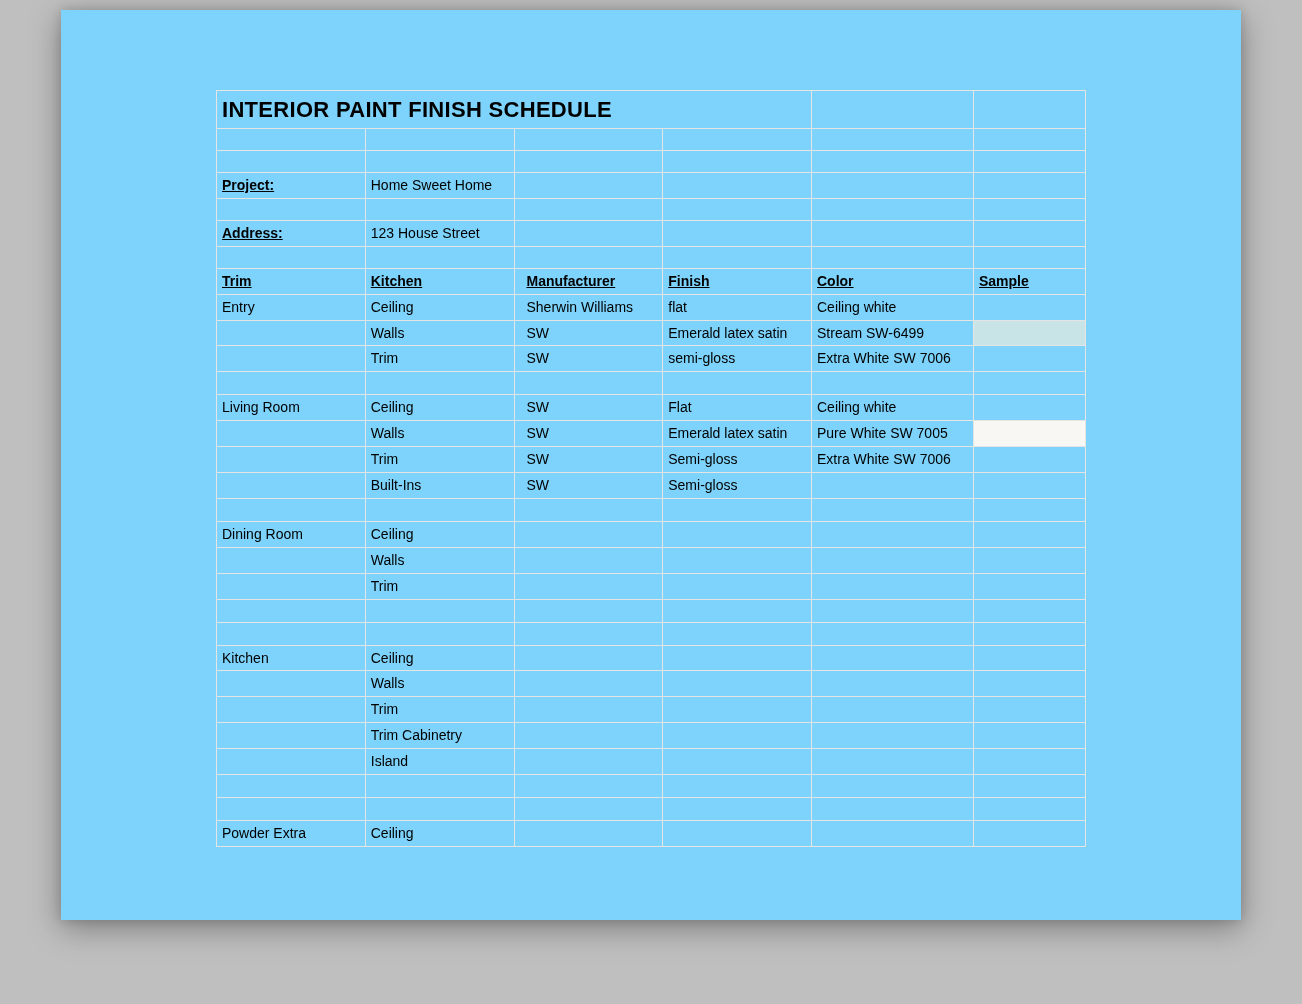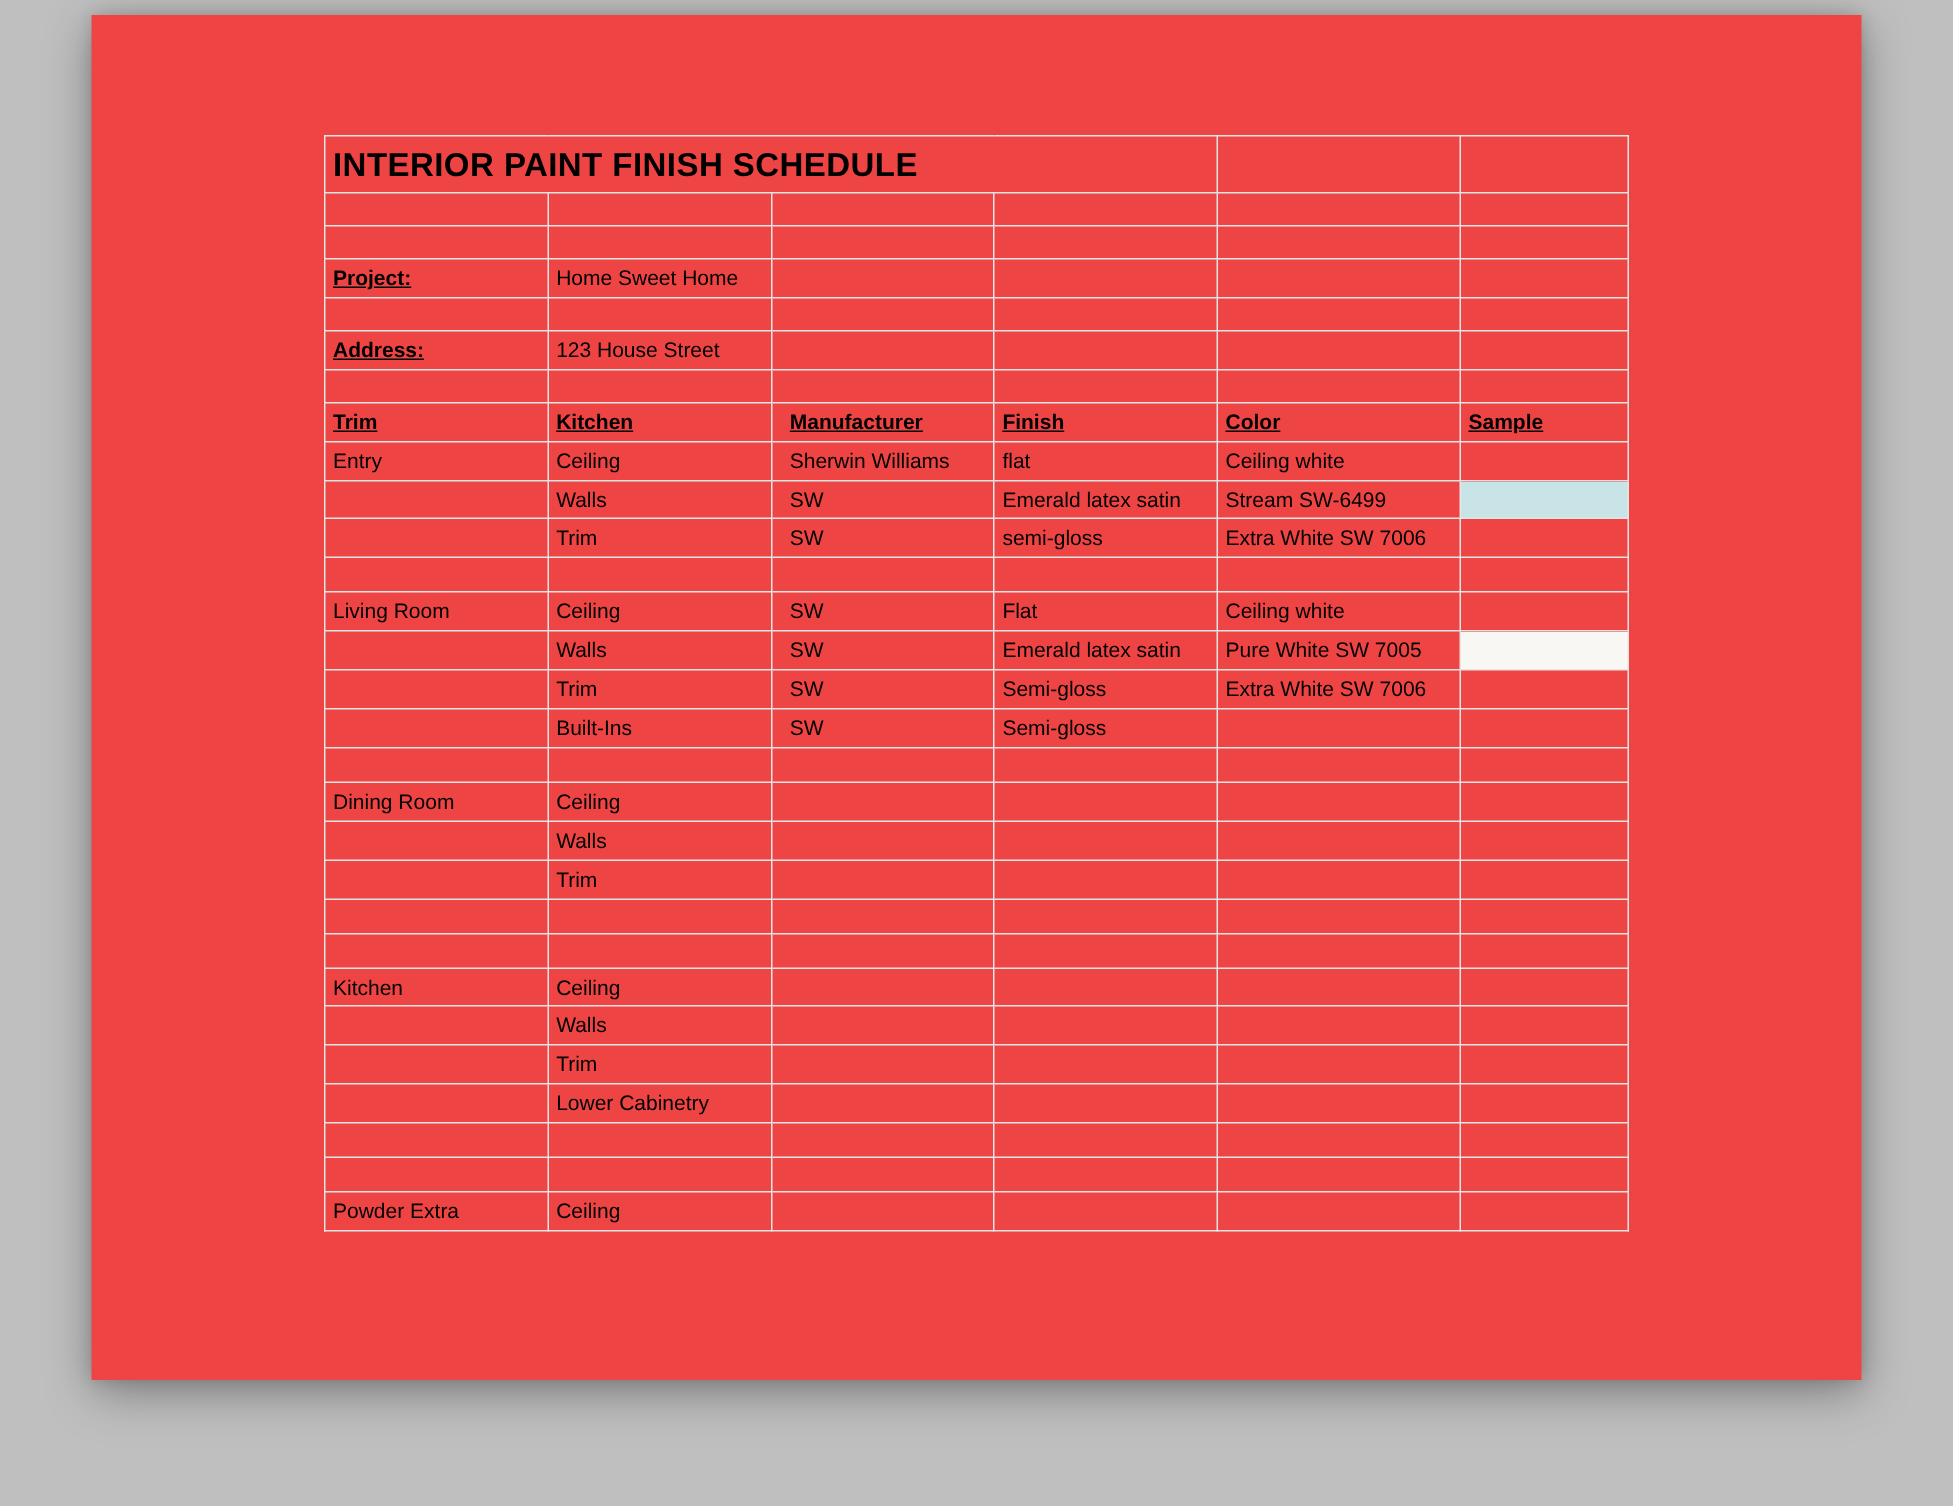--- a/index.html
+++ b/index.html
@@ -8,21 +8,21 @@
       padding: 0;
     }
     body {
       background: #bfbfbf;
       font-family: Arial, Helvetica, sans-serif;
       padding: 10px;
       width: 1302px;
       height: 1004px;
     }
     .page {
-      background: #ef4444;
+      background: #7dd3fc;
       width: 1180px;
       height: 910px;
       margin: 0 auto;
       box-shadow: 0 8px 30px rgba(0,0,0,0.35), 0 0 10px rgba(0,0,0,0.15);
       padding: 80px 155px 60px 155px;
       position: relative;
     }
     table {
       border-collapse: collapse;
       width: 100%;
@@ -263,21 +263,29 @@
         <tr>
           <td class="col-room"></td>
           <td class="col-location">Trim</td>
           <td class="col-manuf"></td>
           <td class="col-finish"></td>
           <td class="col-color"></td>
           <td class="col-sample "></td>
         </tr>
         <tr>
           <td class="col-room"></td>
-          <td class="col-location">Lower Cabinetry</td>
+          <td class="col-location">Trim Cabinetry</td>
+          <td class="col-manuf"></td>
+          <td class="col-finish"></td>
+          <td class="col-color"></td>
+          <td class="col-sample "></td>
+        </tr>
+        <tr>
+          <td class="col-room"></td>
+          <td class="col-location">Island</td>
           <td class="col-manuf"></td>
           <td class="col-finish"></td>
           <td class="col-color"></td>
           <td class="col-sample "></td>
         </tr>
         <tr>
           <td class="col-room"></td>
           <td class="col-location"></td>
           <td class="col-manuf"></td>
           <td class="col-finish"></td>

